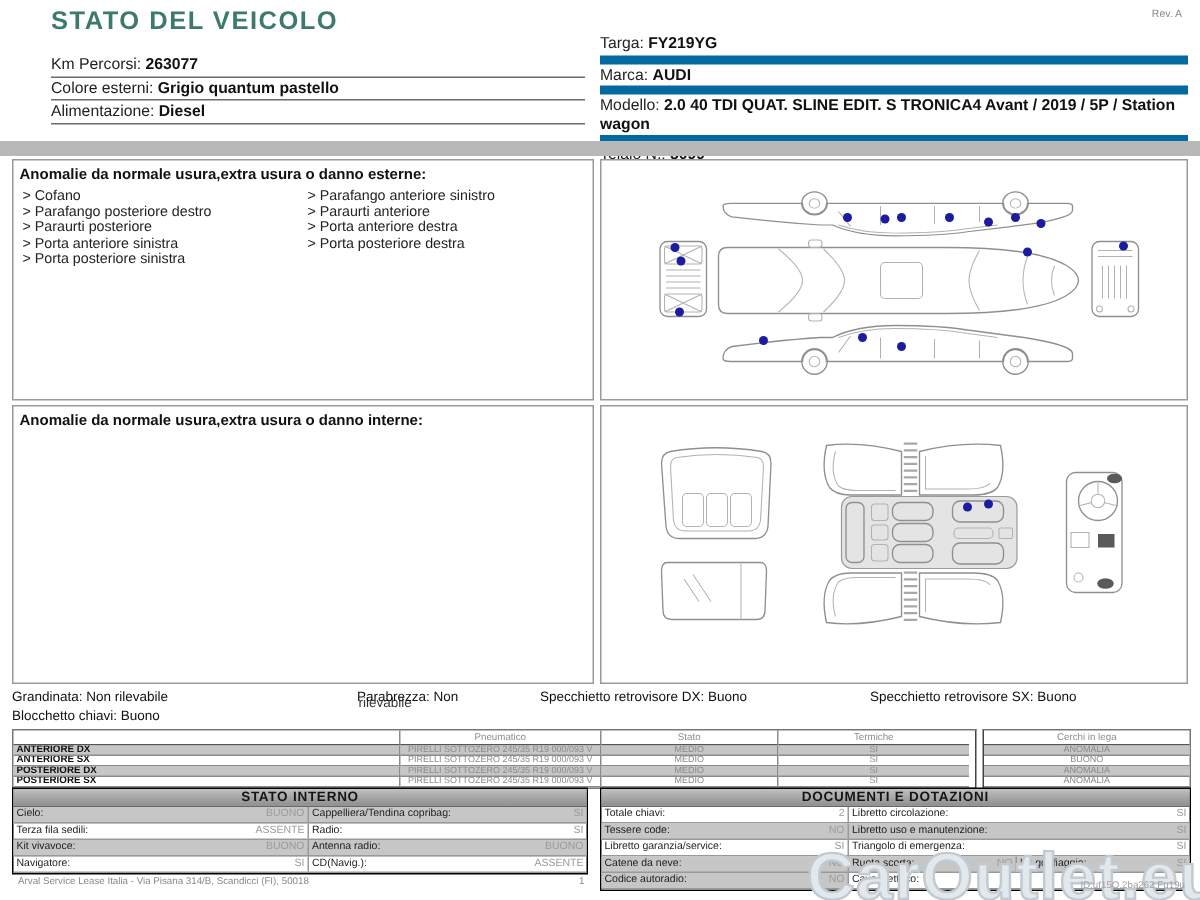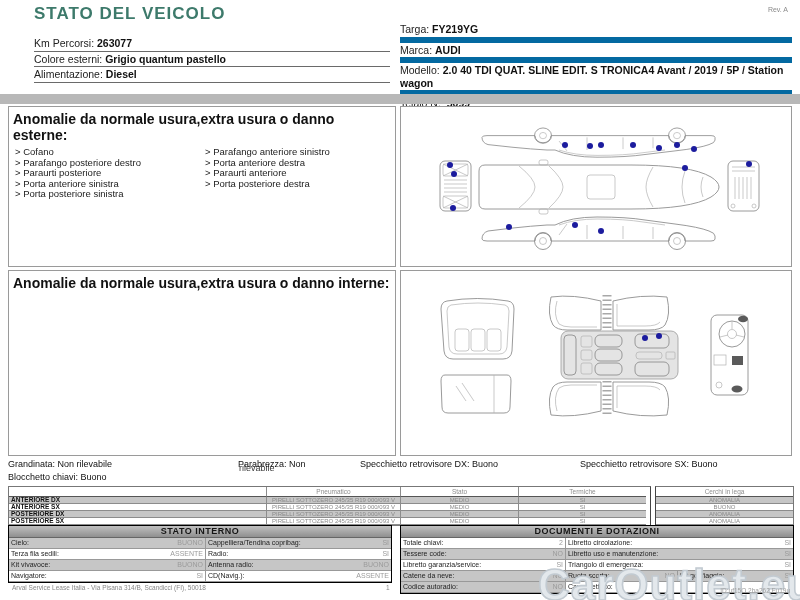--- a/index.html
+++ b/index.html
@@ -18,21 +18,21 @@
   .info-value{font-weight:bold;color:#111;}
 
   .divider-bar{left:0;top:94px;width:800px;height:10px;background:#b8b8b8;}
 
   
   .box{border:1px solid #9a9a9a;background:#fff;}
   .box-ext-list{left:8px;top:106px;width:386px;height:159px;}
   .box-ext-diag{left:400px;top:106px;width:390px;height:159px;}
   .box-int-list{left:8px;top:270px;width:386px;height:184px;}
   .box-int-diag{left:400px;top:270px;width:390px;height:184px;}
-  .box-title{font-size:14px;font-weight:bold;color:#111;padding:4px 4px 2px 4px;}
+  .box-title{font-size:10px;font-weight:bold;color:#111;padding:4px 4px 2px 4px;}
   .an-cols{display:flex;padding:2px 0 0 6px;}
   .an-col{width:190px;}
   .an-item{font-size:9.5px;line-height:10.5px;color:#222;white-space:nowrap;}
 
   
   .cond-line{left:8px;width:784px;height:12px;font-size:9px;color:#111;}
   .cond-line1{top:459px;}
   .cond-line2{top:472px;}
   .cond-item{position:absolute;top:0;white-space:nowrap;}
   .pb-label{position:relative;display:inline-block;}
@@ -107,22 +107,22 @@
     <div class="an-cols">
       <div class="an-col">
         <div class="an-item">&gt; Cofano</div>
         <div class="an-item">&gt; Parafango posteriore destro</div>
         <div class="an-item">&gt; Paraurti posteriore</div>
         <div class="an-item">&gt; Porta anteriore sinistra</div>
         <div class="an-item">&gt; Porta posteriore sinistra</div>
       </div>
       <div class="an-col">
         <div class="an-item">&gt; Parafango anteriore sinistro</div>
+        <div class="an-item">&gt; Paraurti anteriore</div>
         <div class="an-item">&gt; Porta anteriore destra</div>
-        <div class="an-item">&gt; Paraurti anteriore</div>
         <div class="an-item">&gt; Porta posteriore destra</div>
       </div>
     </div>
   </div>
 
   <div class="abs box box-ext-diag">
     <svg width="388" height="157" viewBox="0 0 388 157">
       <defs>
         <g id="sidecar">
           <path class="ln" d="M3,24 Q3,18 9,16 L34,13 Q52,11 68,10 L76,10 Q92,2 118,2 Q148,2 166,5 L196,9 Q220,12 230,16 Q236,18 236,21 L236,24 Q236,26 232,26 L206,26 A8,8 0 0 0 190,26 L72,26 A8,8 0 0 0 56,26 L8,26 Q3,26 3,24 Z"></path>

